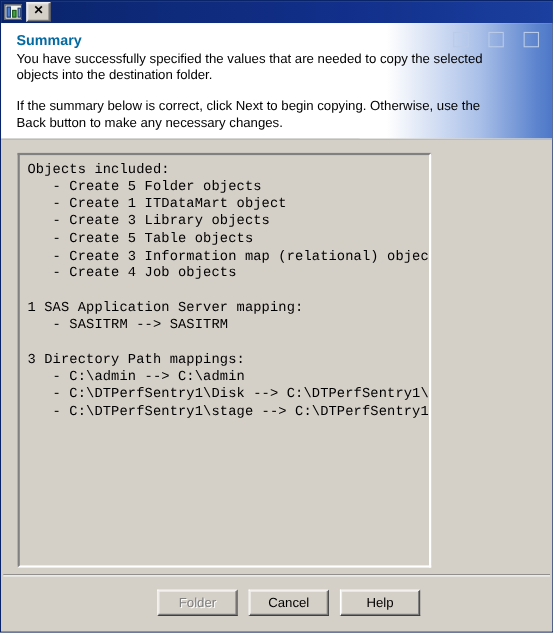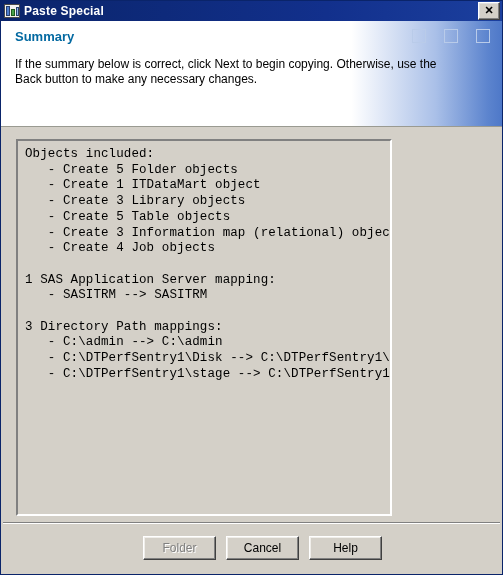--- a/index.html
+++ b/index.html
@@ -214,33 +214,33 @@
 
 <div id="window">
 
   <div id="titlebar">
     <div id="title-icon">
       <span class="sq ti-bg"></span>
       <span class="sq ti-b1"></span>
       <span class="sq ti-b2"></span>
       <span class="sq ti-b3"></span>
     </div>
-    <div id="title-text">Paste Special</div>
     <div id="close-button">✕</div>
   </div>
 
   <div id="header">
     <div id="header-gradient"></div>
     <div id="header-squares">
       <span class="hsq"></span>
       <span class="hsq"></span>
       <span class="hsq"></span>
     </div>
     <div id="header-inner">
       <div id="header-title">Summary</div>
+      <div class="header-para">You have successfully specified the values that are needed to copy the selected objects into the destination folder.</div>
       <div class="header-para" id="header-para2">If the summary below is correct, click Next to begin copying.  Otherwise, use the Back button to make any necessary changes.</div>
     </div>
   </div>
 
   <div id="body">
 
     <div id="summary-box">
       <pre id="summary-text">Objects included:
    - Create 5 Folder objects
    - Create 1 ITDataMart object

